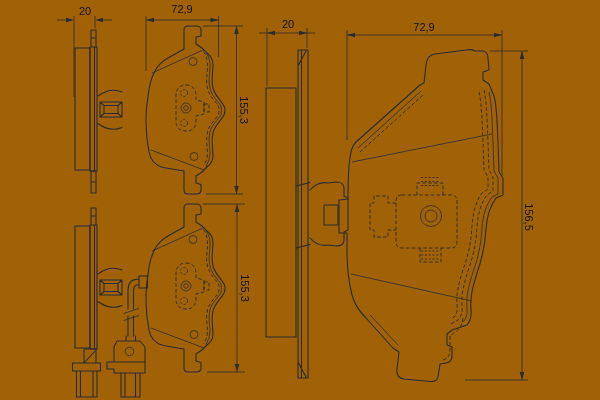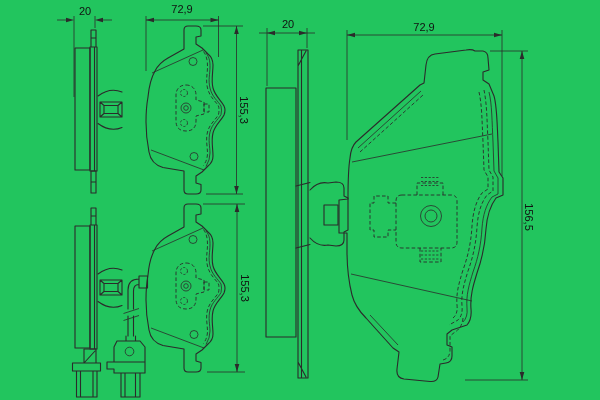--- a/index.html
+++ b/index.html
@@ -1,16 +1,16 @@
 <!DOCTYPE html>
 <html><head>
 <meta charset="utf-8">
 <style>
   html,body{margin:0;padding:0;background:#ffffff;}
-  .canvas{position:relative;width:600px;height:400px;background:#22c55e;overflow:hidden;
+  .canvas{position:relative;width:600px;height:400px;background:#a16207;overflow:hidden;
           font-family:"Liberation Sans",sans-serif;}
   svg{position:absolute;left:0;top:0;}
   .ln{fill:none;stroke:#2b2b2b;stroke-width:1.1;stroke-linejoin:round;stroke-linecap:round;}
   .thin{fill:none;stroke:#2b2b2b;stroke-width:0.8;stroke-linejoin:round;}
   .dim{fill:none;stroke:#2b2b2b;stroke-width:0.8;}
   .arrow{fill:#2b2b2b;stroke:none;}
   .dash{fill:none;stroke:#2b2b2b;stroke-width:0.9;stroke-dasharray:3.6 2.2;}
   .dash2{fill:none;stroke:#2b2b2b;stroke-width:0.8;stroke-dasharray:2.2 1.6;}
   text{font-size:11px;fill:#111111;}
 </style>

